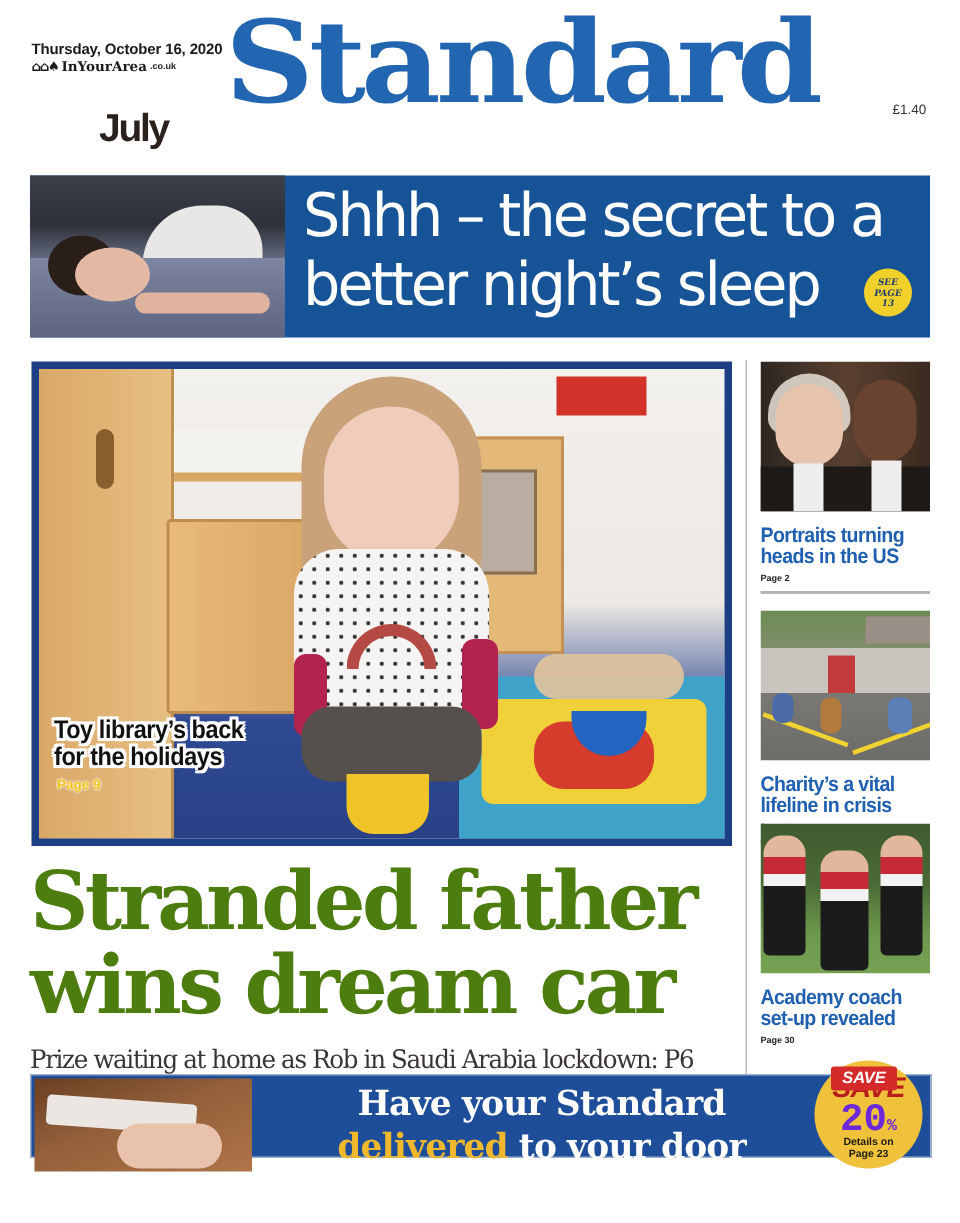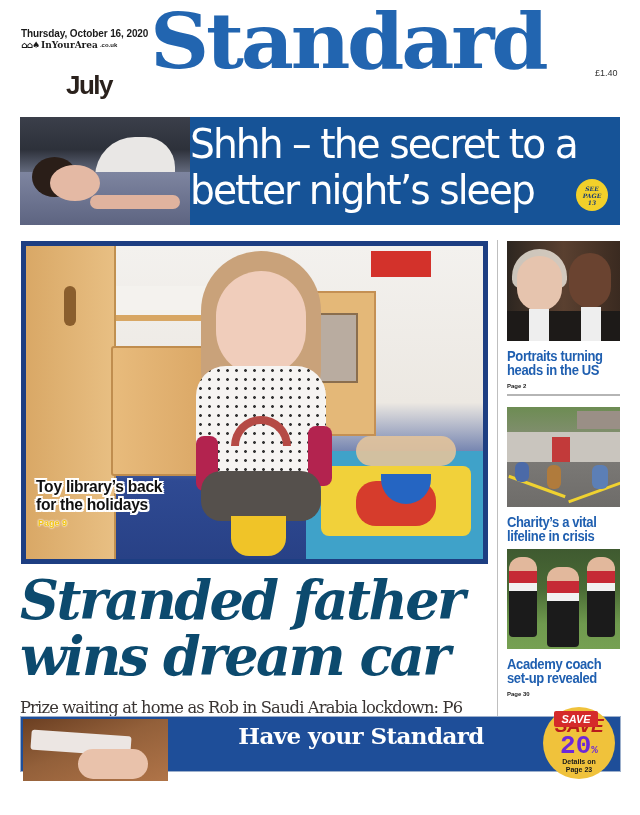--- a/index.html
+++ b/index.html
@@ -17,21 +17,21 @@
 
   
   .sleep-banner { position:absolute; left:20px; top:117px; width:600px; height:108px; background:#165397; display:flex; }
   .sleep-photo { width:170px; height:108px; position:relative; overflow:hidden;
     background: linear-gradient(180deg, #3b3f4a 0%, #2d313a 30%, #6d7489 55%, #8a90a6 100%); }
   .sleep-photo .pillow { position:absolute; left:0; top:55px; width:170px; height:53px; background:linear-gradient(180deg,#7e85a0,#5d6481); }
   .sleep-photo .shirt { position:absolute; left:75px; top:20px; width:80px; height:50px; border-radius:40px 30px 10px 10px; background:#e9e7e5; }
   .sleep-photo .hair { position:absolute; left:12px; top:40px; width:45px; height:40px; border-radius:50%; background:#2a1e18; }
   .sleep-photo .face { position:absolute; left:30px; top:48px; width:50px; height:36px; border-radius:50%; background:#e4b9a4; }
   .sleep-photo .arm { position:absolute; left:70px; top:78px; width:90px; height:14px; border-radius:8px; background:#e0b39e; }
-  .sleep-text { flex:1; padding:4px 0 0 0; font-family:"DejaVu Sans", sans-serif; font-weight:normal; color:#ffffff; font-size:40px; line-height:46px; letter-spacing:-2px; position:relative; }
+  .sleep-text { flex:1; padding:4px 0 0 12px; font-family:"DejaVu Sans", sans-serif; font-weight:normal; color:#ffffff; font-size:40px; line-height:46px; letter-spacing:-2px; position:relative; }
   .sleep-line { display:block; white-space:nowrap; transform:scaleX(0.98); transform-origin:left; }
   .see-badge { position:absolute; right:12px; top:62px; width:32px; height:32px; border-radius:50%; background:#f2d02a; color:#1d3e73; font-family:"DejaVu Serif", serif; font-style:italic; font-weight:bold; font-size:6px; line-height:7px; text-align:center; padding-top:6px; letter-spacing:0; }
 
   
   .main-photo { position:absolute; left:21px; top:241px; width:467px; height:323px; border:5px solid #1d3e82; overflow:hidden;
     background:linear-gradient(180deg,#f3f1ee 0%, #ece8e2 50%, #2f4a93 75%, #284186 100%); }
   .mp-cabinet-left { position:absolute; left:0; top:0; width:90px; height:313px; background:linear-gradient(90deg,#d9a866,#e8bf83); border-right:2px solid #c09050; }
   .mp-slot { position:absolute; left:38px; top:40px; width:12px; height:40px; border-radius:6px; background:#8a5e2d; }
   .mp-counter { position:absolute; left:90px; top:40px; width:200px; height:35px; background:#f4f2ee; border-bottom:6px solid #d8a764; }
   .mp-door { position:absolute; left:85px; top:100px; width:110px; height:130px; background:linear-gradient(90deg,#e8bb7c,#d9a563); border:2px solid #c08d4e; border-radius:3px; }
@@ -83,21 +83,21 @@
   .cha-p1 { position:absolute; left:8px; top:55px; width:14px; height:20px; background:#4b6aa8; border-radius:6px; }
   .cha-p2 { position:absolute; left:40px; top:58px; width:14px; height:24px; background:#b07b3c; border-radius:6px; }
   .cha-p3 { position:absolute; left:85px; top:58px; width:16px; height:24px; background:#5c7fb6; border-radius:6px; }
 
   
   .rug-bg { position:absolute; inset:0; background:linear-gradient(180deg,#3f5a30 0%,#4a6a35 40%,#6f9a4e 75%,#76a052 100%); }
   .rug-p { position:absolute; width:28px; height:80px; border-radius:12px 12px 4px 4px;
     background:linear-gradient(180deg,#e2b89c 0%,#e2b89c 18%,#c62a35 18%,#c62a35 32%,#f2f2f2 32%,#f2f2f2 42%,#1b1b1b 42%,#1b1b1b 100%); }
 
   
-  .main-head { position:absolute; left:20px; top:572px; font-family:"DejaVu Serif", serif; font-weight:bold; font-size:54px; line-height:56px; color:#0c4a6e; letter-spacing:-2.5px; transform:scaleX(1.0); transform-origin:left;font-style:italic; }
+  .main-head { position:absolute; left:20px; top:572px; font-family:"DejaVu Serif", serif; font-weight:bold; font-size:54px; line-height:56px; color:#4d7c0f; letter-spacing:-2.5px; transform:scaleX(1.0); transform-origin:left; }
   .main-head span { display:block; white-space:nowrap; }
   .main-sub { position:absolute; left:20px; top:697px; font-family:"DejaVu Serif", serif; font-size:17px; color:#3a3533; letter-spacing:-0.9px; white-space:nowrap; transform:scaleX(0.96); transform-origin:left; }
 
   
   .promo { position:absolute; left:20px; top:716px; width:601px; height:56px; background:#1e4e99; border:1px solid #9db0cc; }
   .promo-photo { position:absolute; left:2px; top:2px; width:145px; height:62px; overflow:hidden;
     background:linear-gradient(160deg,#6b3f22 0%,#93603a 45%,#b07448 100%); }
   .promo-flap { position:absolute; left:8px; top:14px; width:100px; height:20px; background:#ece6e3; transform:rotate(4deg); border-radius:3px; }
   .promo-hand { position:absolute; left:55px; top:30px; width:70px; height:30px; background:#e9c2ab; border-radius:15px; }
   .promo-text { position:absolute; left:160px; top:4px; width:360px; text-align:center; font-family:"DejaVu Serif", serif; font-weight:bold; font-size:23px; line-height:29px; color:#ffffff; letter-spacing:-0.6px; }
@@ -231,20 +231,21 @@
 <div class="main-sub">Prize waiting at home as Rob in Saudi Arabia lockdown: P6</div>
 
 <div class="promo-plus">SAVE</div>
 <div class="promo">
   <div class="promo-photo">
     <div class="promo-flap"></div>
     <div class="promo-hand"></div>
   </div>
   <div class="promo-text">
     <div>Have your Standard</div>
+    <div><span class="hl">delivered</span><span> to your door</span></div>
   </div>
   <div class="promo-badge">
     <div class="promo-save">SAVE</div>
     <div class="promo-pct"><span>20</span><small>%</small></div>
     <div class="promo-details">
       <div>Details on</div>
       <div>Page 23</div>
     </div>
   </div>
 </div>

